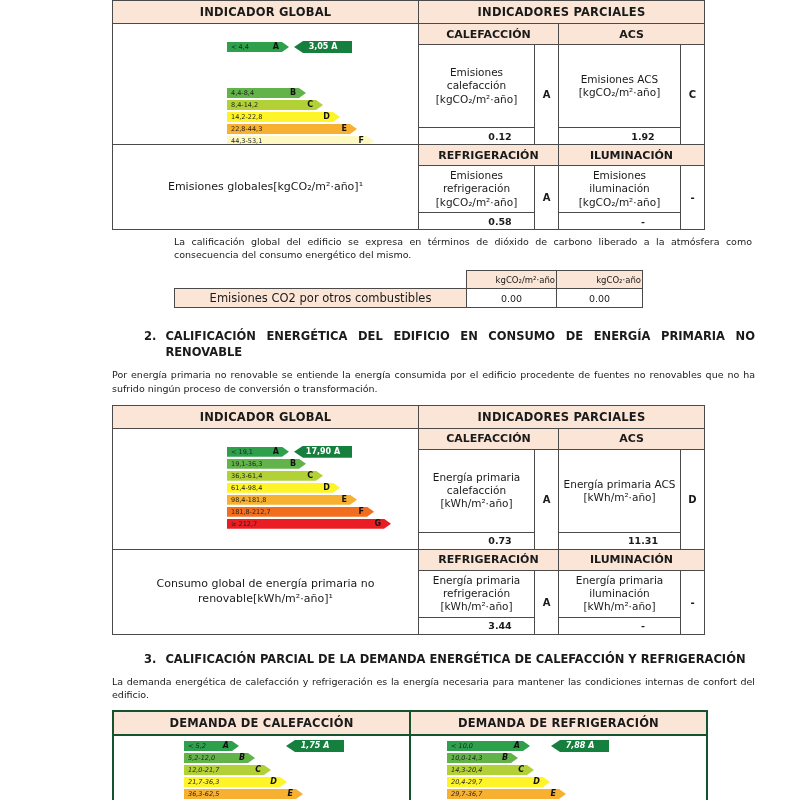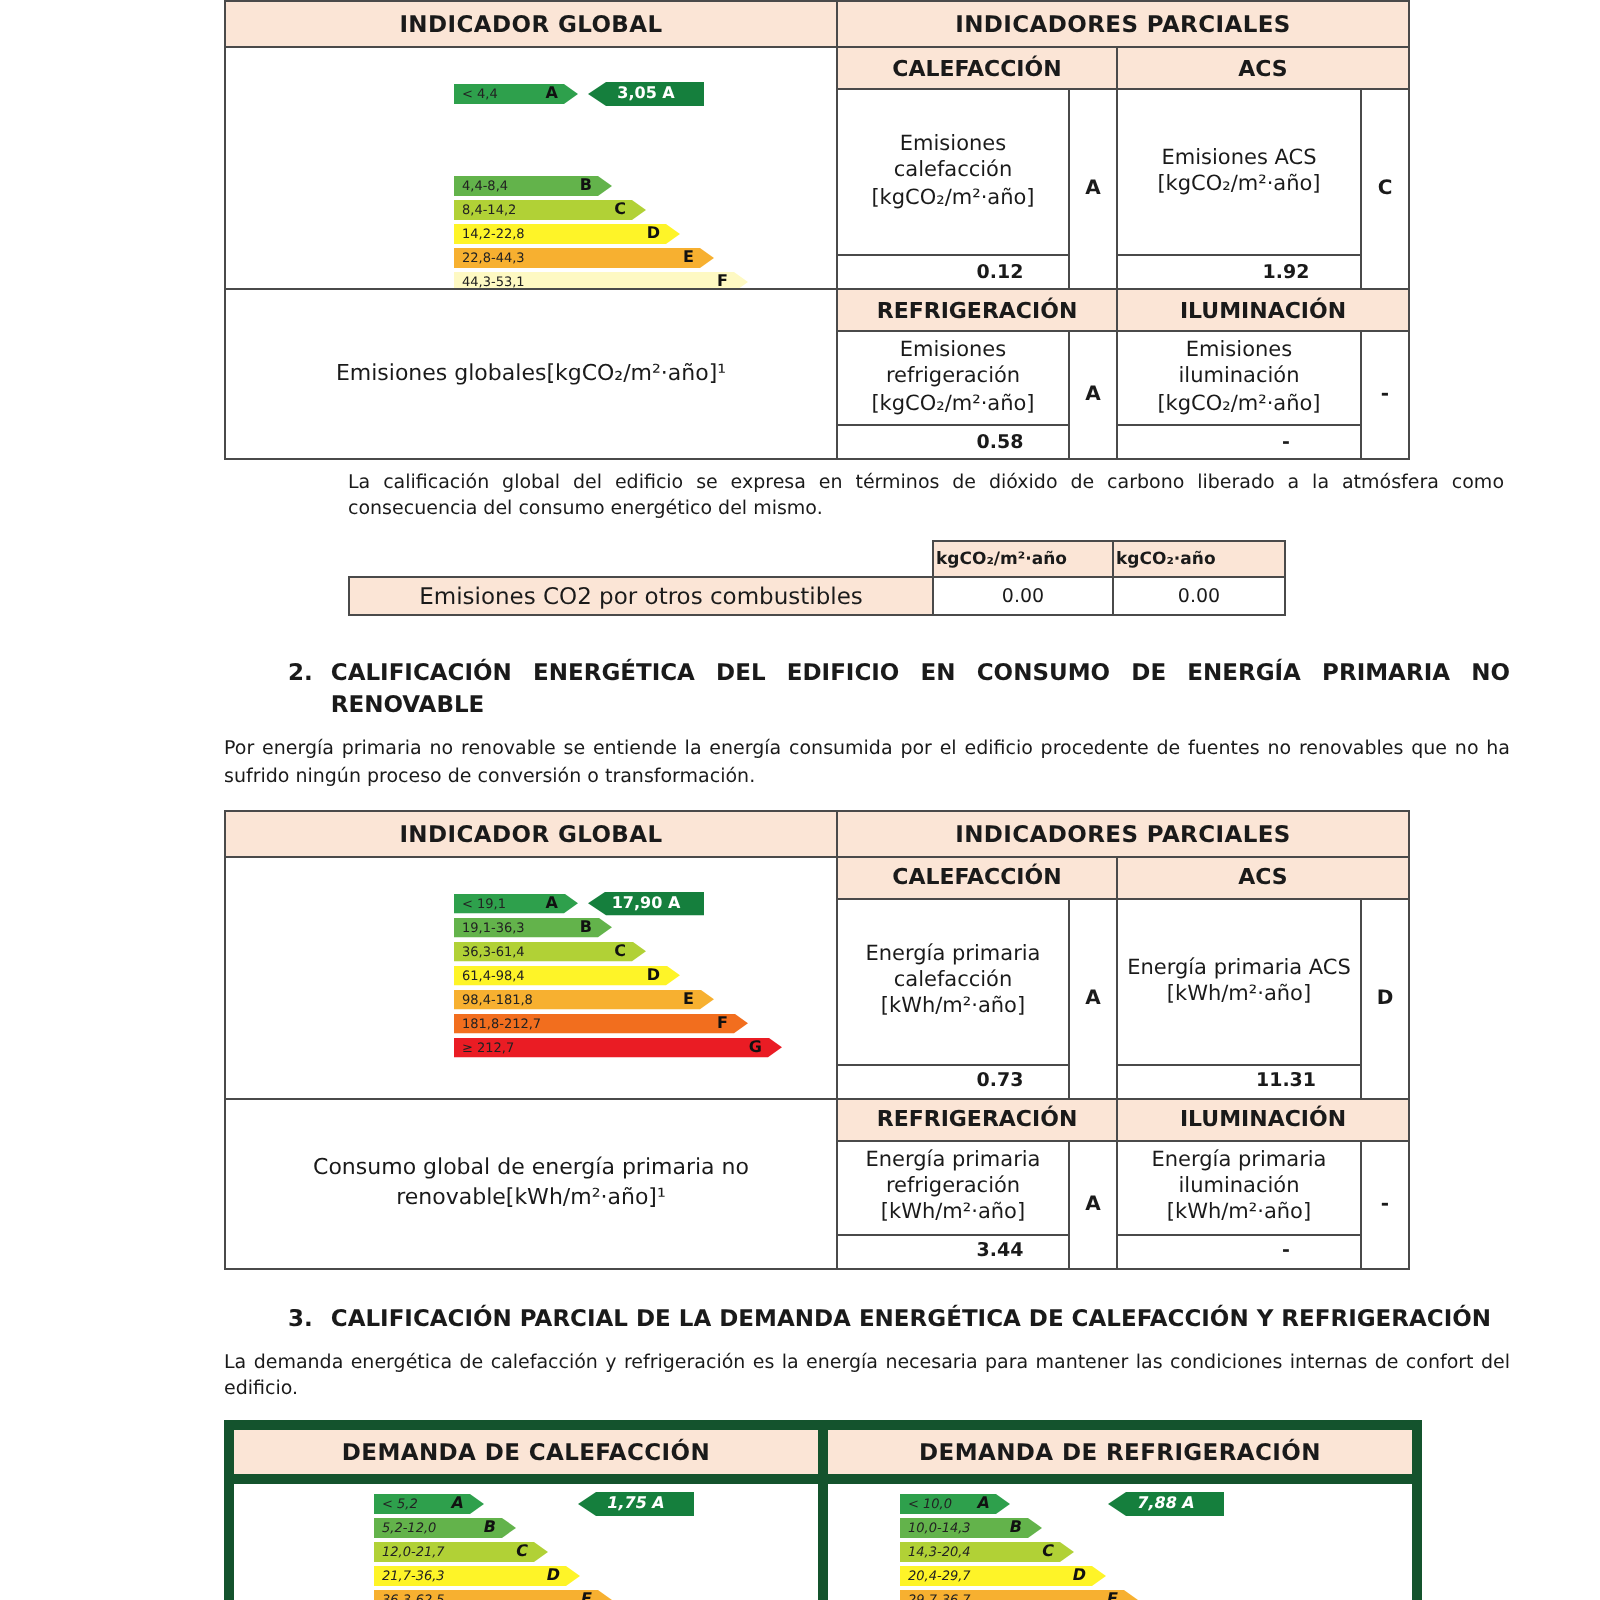--- a/index.html
+++ b/index.html
@@ -33,32 +33,32 @@
     clip-path:polygon(0 50%,9px 0,100% 0,100% 100%,9px 100%);}
 
   
   .note{margin:5px 0 0 62px;width:578px;font-size:9.5px;line-height:1.38;text-align:justify;}
   .intro{margin:8px 0 0 0;width:643px;font-size:9.5px;line-height:1.38;text-align:justify;}
 
   
   .co2-table{margin:9px 0 0 62px;width:468px;}
   .co2-table td{border:1px solid #4a4a4a;}
   .co2-table td.ghost{border:none;background:transparent;}
-  .co2-table td.chdr{background:#fbe5d6;font-weight:bold;font-size:8.5px;text-align:left;height:15px;}
+  .co2-table td.chdr{background:#fbe5d6;font-weight:normal;font-size:8.5px;text-align:right;height:15px;}
   .co2-table td.rlabel{background:#fbe5d6;font-size:11.5px;text-align:center;height:16px;}
   .co2-table td.rval{font-size:9.5px;text-align:center;}
 
   
   .sec-heading{display:flex;gap:9px;margin:20px 0 0 32px;width:611px;
     font-weight:bold;font-size:11.5px;line-height:1.4;}
   .sec-heading .txt{text-align:justify;flex:1;}
 
   
   .dem-table{width:594px;margin-top:9px;}
-  .dem-table td{border:5px solid #14532d;}
+  .dem-table td{border:2px solid #14532d;}
   td.dem-scale-cell{padding:0;height:78px;vertical-align:top;font-style:italic;}
   td.caption{font-size:10px;text-align:center;height:17px;}
   .dem-table .scale{height:78px;padding-top:5px;}
   .dem-table .scale .indicator{top:4px;} .mt10{margin-top:10px;}
 </style>
 </head>
 <body>
 
 <div class="page">
 
@@ -291,21 +291,21 @@
               </div>
               <div class="bar" style="width: 151px; background: rgb(234, 28, 36);">
                 <span class="range">≥ 69,6</span>
                 <span class="cls">G</span>
               </div>
               <div class="indicator" style="background: rgb(21, 127, 61);">1,75 A</div>
             </div>
       </td>
       <td class="dem-scale-cell">
         <div class="scale" style="--bars-left:36px; --ind-left:140px;">
-              <div class="bar" style="width: 55px; background: rgb(46, 160, 76);">
+              <div class="bar" style="width: 55px; background: rgb(46, 160, 76); padding-left: 28px;">
                 <span class="range">&lt; 10,0</span>
                 <span class="cls">A</span>
               </div>
               <div class="bar" style="width: 71px; background: rgb(99, 179, 75);">
                 <span class="range">10,0-14,3</span>
                 <span class="cls">B</span>
               </div>
               <div class="bar" style="width: 87px; background: rgb(177, 209, 54);">
                 <span class="range">14,3-20,4</span>
                 <span class="cls">C</span>

